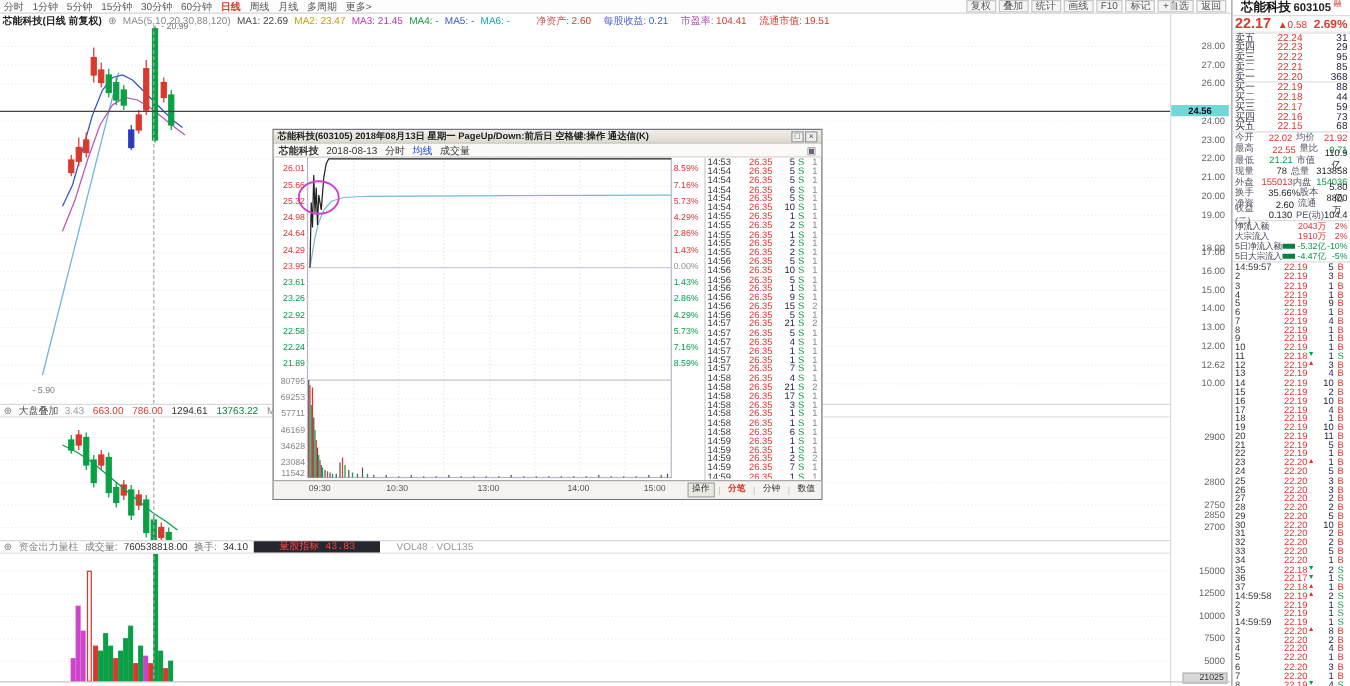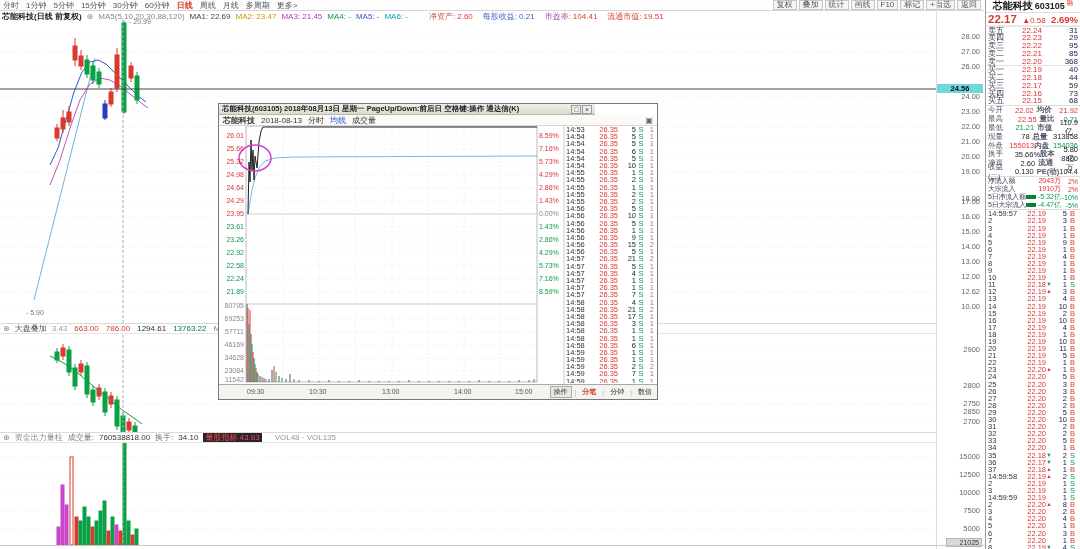--- a/index.html
+++ b/index.html
@@ -29,57 +29,57 @@
   #curPriceTag{left:937px;top:84px;width:46px;height:9px;background:#6fd8d8;color:#102;
     font-size:7.5px;font-weight:bold;text-align:center;line-height:9px;}
   #curVolTag{left:946px;top:538px;width:36px;height:9px;background:#d9d9d9;border:1px solid #b5b5b5;
     font-size:7px;text-align:right;line-height:8px;padding-right:2px;color:#333;}
   .mk{position:absolute;font-size:7px;color:#777;white-space:nowrap;}
   
   .band{left:0;width:936px;height:11px;border-top:1px solid #dadada;border-bottom:1px solid #e4e4e4;
         display:flex;align-items:center;gap:5px;padding:0 3px;white-space:nowrap;background:#fff;}
   #ovHeader{top:323px;}
   #volHeader{top:432px;}
-  .tag-dark{background:#26262e;color:#ff4444;padding:0 2px;line-height:9px;}
+  .tag-dark{background:#26262e;color:#ff4444;padding:0 20px;line-height:9px;font-family:Liberation Mono, monospace;}
   
   #quotePanel{left:985px;top:0;width:95px;height:549px;background:#fff;border-left:1px solid #9a9aa2;z-index:5;}
   #qpName{height:13px;display:flex;align-items:center;justify-content:center;gap:2px;border-bottom:1px solid #ddd;}
   #qpName .nm{font-size:10px;font-weight:bold;color:#111;}
   #qpName .cd{font-size:9px;font-weight:bold;color:#222;}
   #qpName .fl{font-size:6.5px;color:var(--red);position:relative;top:-3px;}
   #qpPrice{height:13px;display:flex;align-items:baseline;justify-content:space-between;padding:0 2px;border-bottom:1px solid #eee;}
   #qpPrice .p{font-size:11.5px;font-weight:bold;color:var(--red);}
   #qpPrice .c{font-size:8px;color:var(--red);}
   #qpPrice .pc{font-size:9.5px;font-weight:bold;color:var(--red);}
   .bkrow{height:7.9px;display:flex;align-items:center;padding:0 2px;font-size:8px;}
   .bkrow .l{width:20px;color:#334;}
   .bkrow .pr{width:34px;text-align:right;color:var(--red2);}
   .bkrow .vl{flex:1;text-align:right;color:#224;}
   .bksep{border-top:1px solid #e2e2e2;}
   .dtrow{height:8.8px;display:flex;align-items:center;padding:0 2px;font-size:7.5px;}
   .dtrow .dl{width:27px;color:#556;}
   .dtrow .dv{width:22px;text-align:right;}
-  .dtrow .dl2{width:24px;margin-left:3px;color:#556;font-weight:bold;}
+  .dtrow .dl2{width:24px;margin-left:3px;color:#556;}
   .dtrow .dv2{flex:1;text-align:center;}
   .flrow{height:8px;display:flex;align-items:center;padding:0 2px;font-size:7px;}
   .flrow .fl1{flex:1;color:#445;letter-spacing:-0.2px;white-space:nowrap;}
   .flrow .bar{width:10px;height:4px;background:var(--dgreen);margin-right:2px;}
   .flrow .fv{text-align:right;}
   .flrow .fp{width:17px;text-align:right;}
   #qpTicks{height:341px;overflow:hidden;border-top:1px solid #ddd;}
   .tkrow{height:7.1px;display:flex;align-items:center;padding:0 2px;font-size:7.5px;line-height:7px;}
   .tkrow .tt{width:33px;color:#333;white-space:nowrap;}
   .tkrow .tp{width:25px;text-align:right;color:var(--red2);}
   .tkrow .ta{width:6px;font-size:5.5px;text-align:center;}
   .tkrow .tv{width:15px;text-align:right;color:#224;}
   .tkrow .ts{width:8px;text-align:right;}
   .r{color:var(--red2);} .g{color:var(--green);} .k{color:#222;} .gy{color:#888;}
   
   #popup{left:218px;top:103px;width:440px;height:297px;background:#fff;border:1px solid #77777f;z-index:20;}
-  #ppTitle{position:absolute;left:0;top:0;width:376px;height:11px;background:linear-gradient(#f0efe9,#ddd9ce);
+  #ppTitle{position:absolute;left:0;top:0;width:438px;height:11px;background:linear-gradient(#f0efe9,#ddd9ce);
     border-bottom:1px solid #b9b5a9;display:flex;align-items:center;padding:0 3px;z-index:3;}
   #ppTitle .t{font-size:7.5px;font-weight:bold;color:#222;flex:1;white-space:nowrap;overflow:hidden;}
   .wbtn{width:10px;height:9px;border:1px solid #999;background:#eee;font-size:7px;line-height:7px;text-align:center;color:#444;margin-left:1px;}
   #ppTb{position:absolute;left:0;top:11px;width:438px;height:11px;background:#fbfaf7;border-bottom:1px solid #d8d8d8;
     display:flex;align-items:center;gap:6px;padding:0 4px;z-index:3;}
   #ppTb .nm{color:#333;font-weight:bold;} #ppTb .dt{color:#333;}
   #ppTb .mi{color:#333;} #ppTb .ma{color:#2244dd;} 
   #ppTb .ic{margin-left:auto;color:#667;font-size:8px;}
   .ppaxl{position:absolute;width:24px;height:8px;line-height:8px;font-size:7px;text-align:right;}
   .ppaxr{position:absolute;left:320px;width:25px;height:8px;line-height:8px;font-size:7px;text-align:left;}
@@ -339,21 +339,21 @@
           <span class="vl">85</span>
         </div>
         <div class="bkrow">
           <span class="l">卖一</span>
           <span class="pr">22.20</span>
           <span class="vl">368</span>
         </div>
         <div class="bkrow bksep">
           <span class="l">买一</span>
           <span class="pr">22.19</span>
-          <span class="vl">40</span>
+          <span class="vl">88</span>
         </div>
         <div class="bkrow">
           <span class="l">买二</span>
           <span class="pr">22.18</span>
           <span class="vl">44</span>
         </div>
         <div class="bkrow">
           <span class="l">买三</span>
           <span class="pr">22.17</span>
           <span class="vl">59</span>

